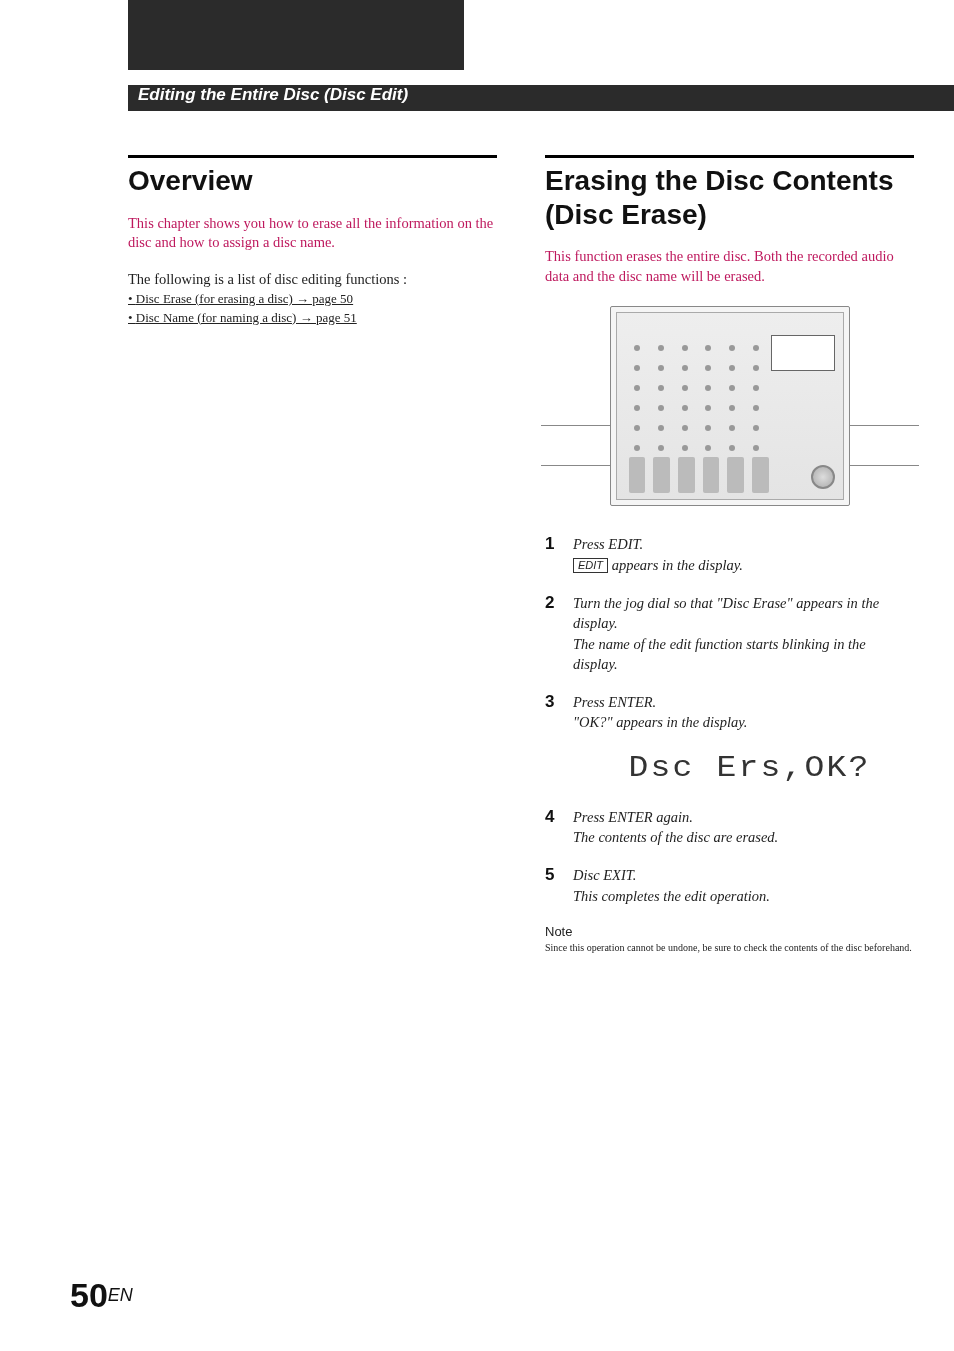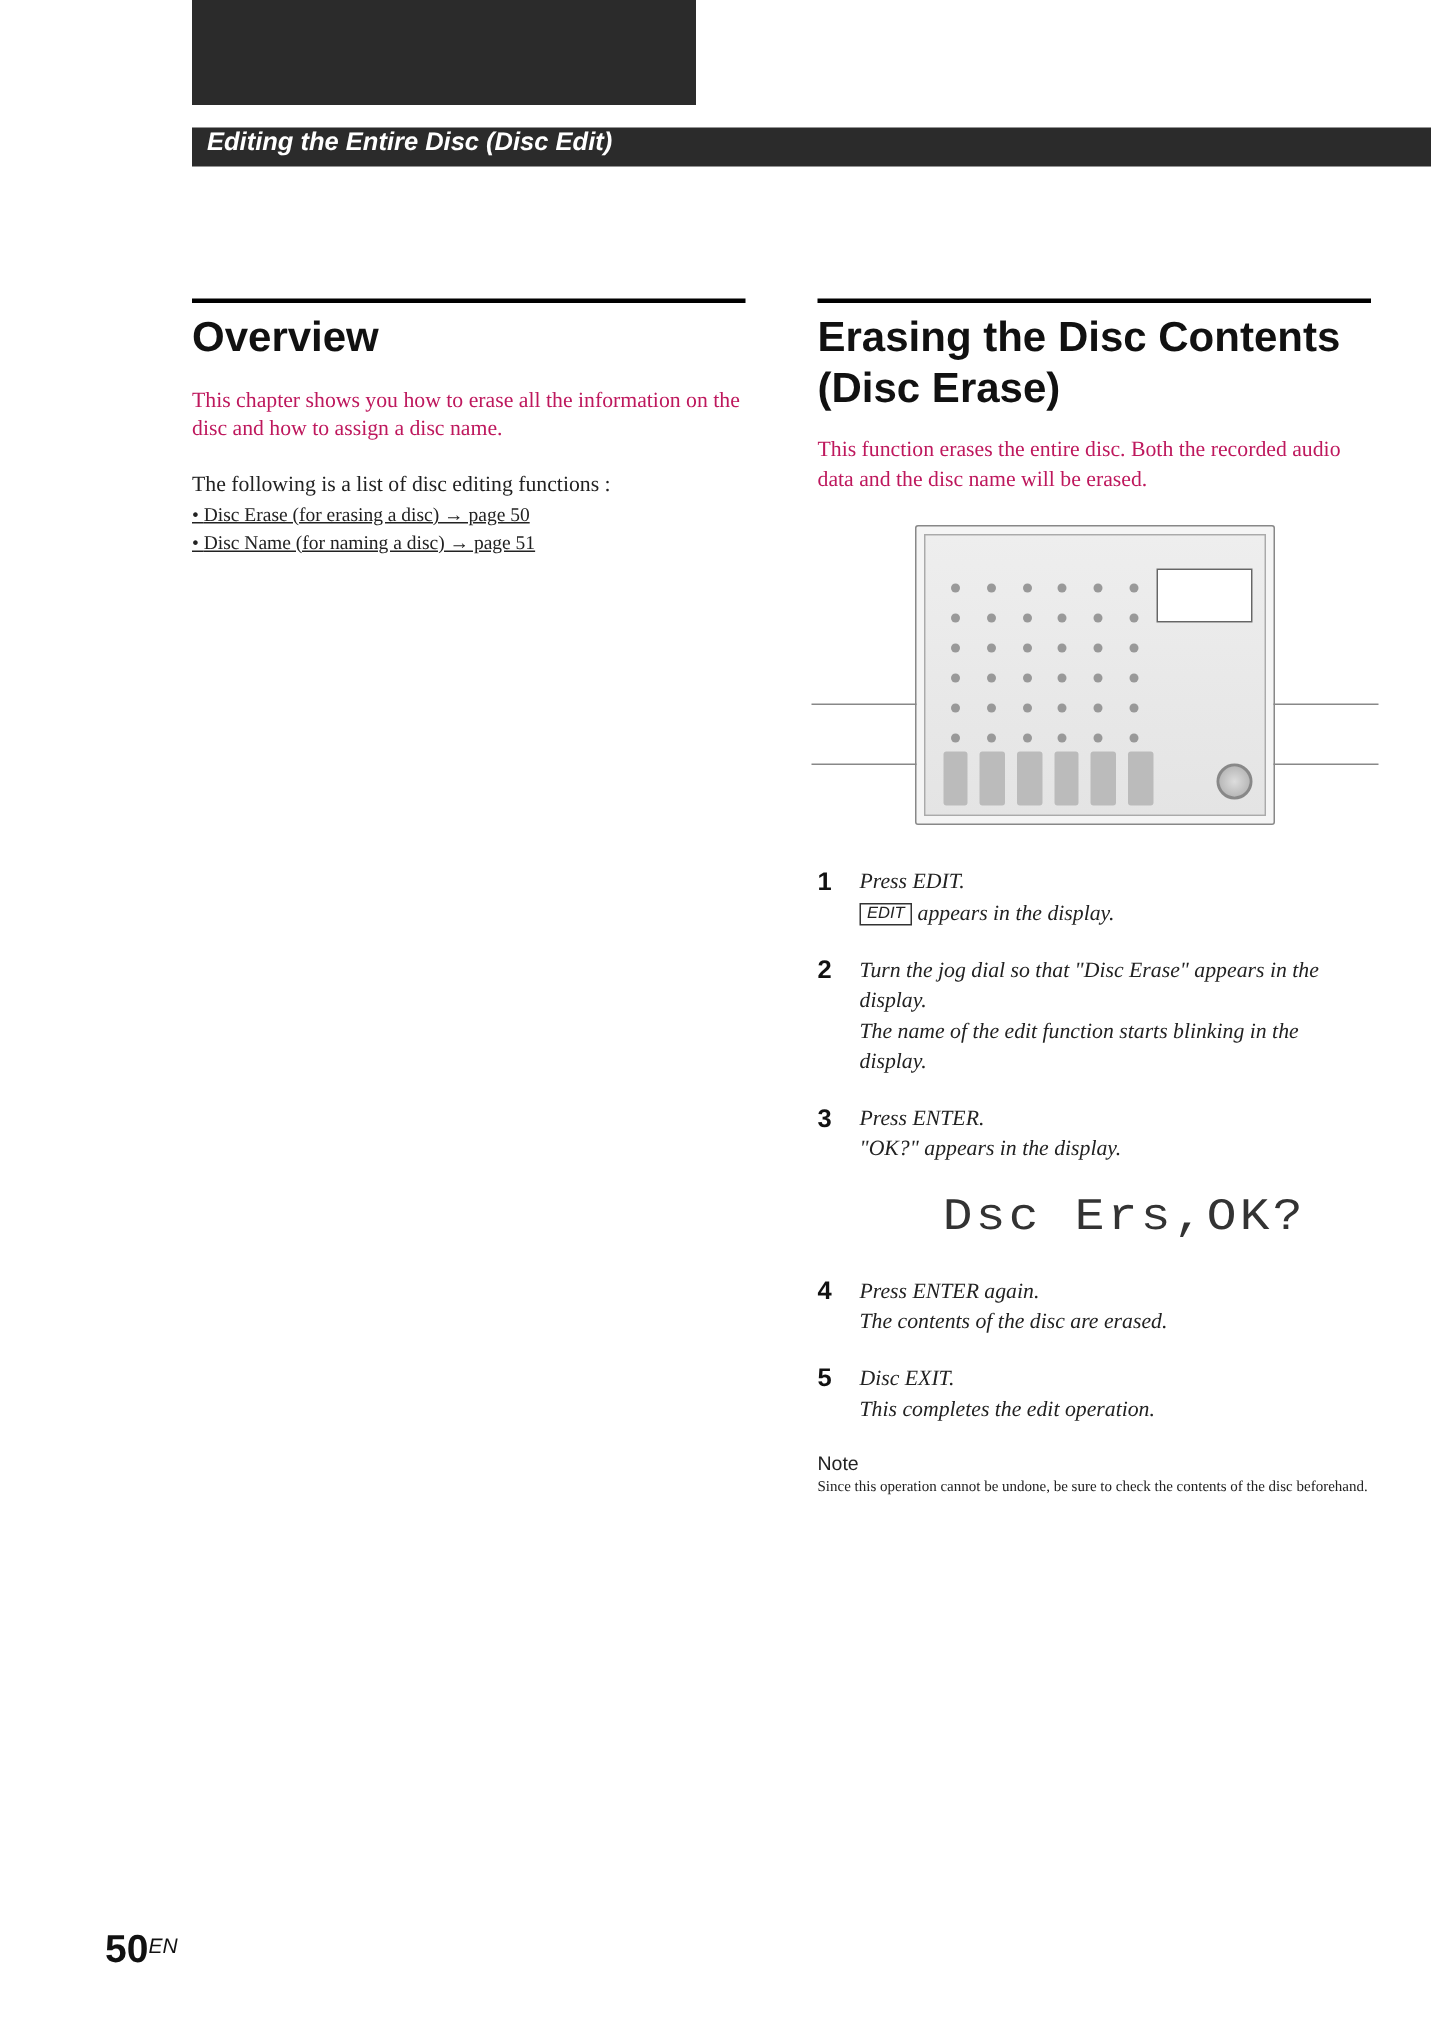--- a/index.html
+++ b/index.html
@@ -40,21 +40,20 @@
       position: absolute;
       top: 155px;
       left: 128px;
       right: 40px;
       display: flex;
       gap: 48px;
     }
     .col {
       flex: 1;
       min-width: 0;
-      margin-top: 44px;
     }
     .hr-thick {
       border: none;
       border-top: 3px solid #000;
       margin-bottom: 6px;
     }
     h1.heading {
       font-family: Arial, Helvetica, sans-serif;
       font-weight: bold;
       font-size: 28px;
@@ -222,27 +221,27 @@
       color: #222;
       line-height: 1.35;
     }
     .page-num {
       position: absolute;
       bottom: 36px;
       left: 70px;
       font-family: Arial, Helvetica, sans-serif;
     }
     .page-num .big {
-      font-size: 26px;
+      font-size: 34px;
       font-weight: bold;
       color: #111;
       text-align: right;
     }
     .page-num .small {
-      font-size: 14px;
+      font-size: 18px;
       font-style: italic;
       vertical-align: super;
       color: #111;
       text-align: right;
     }
   </style>
 </head>
 <body>
 
 <div class="top-tab"></div>

